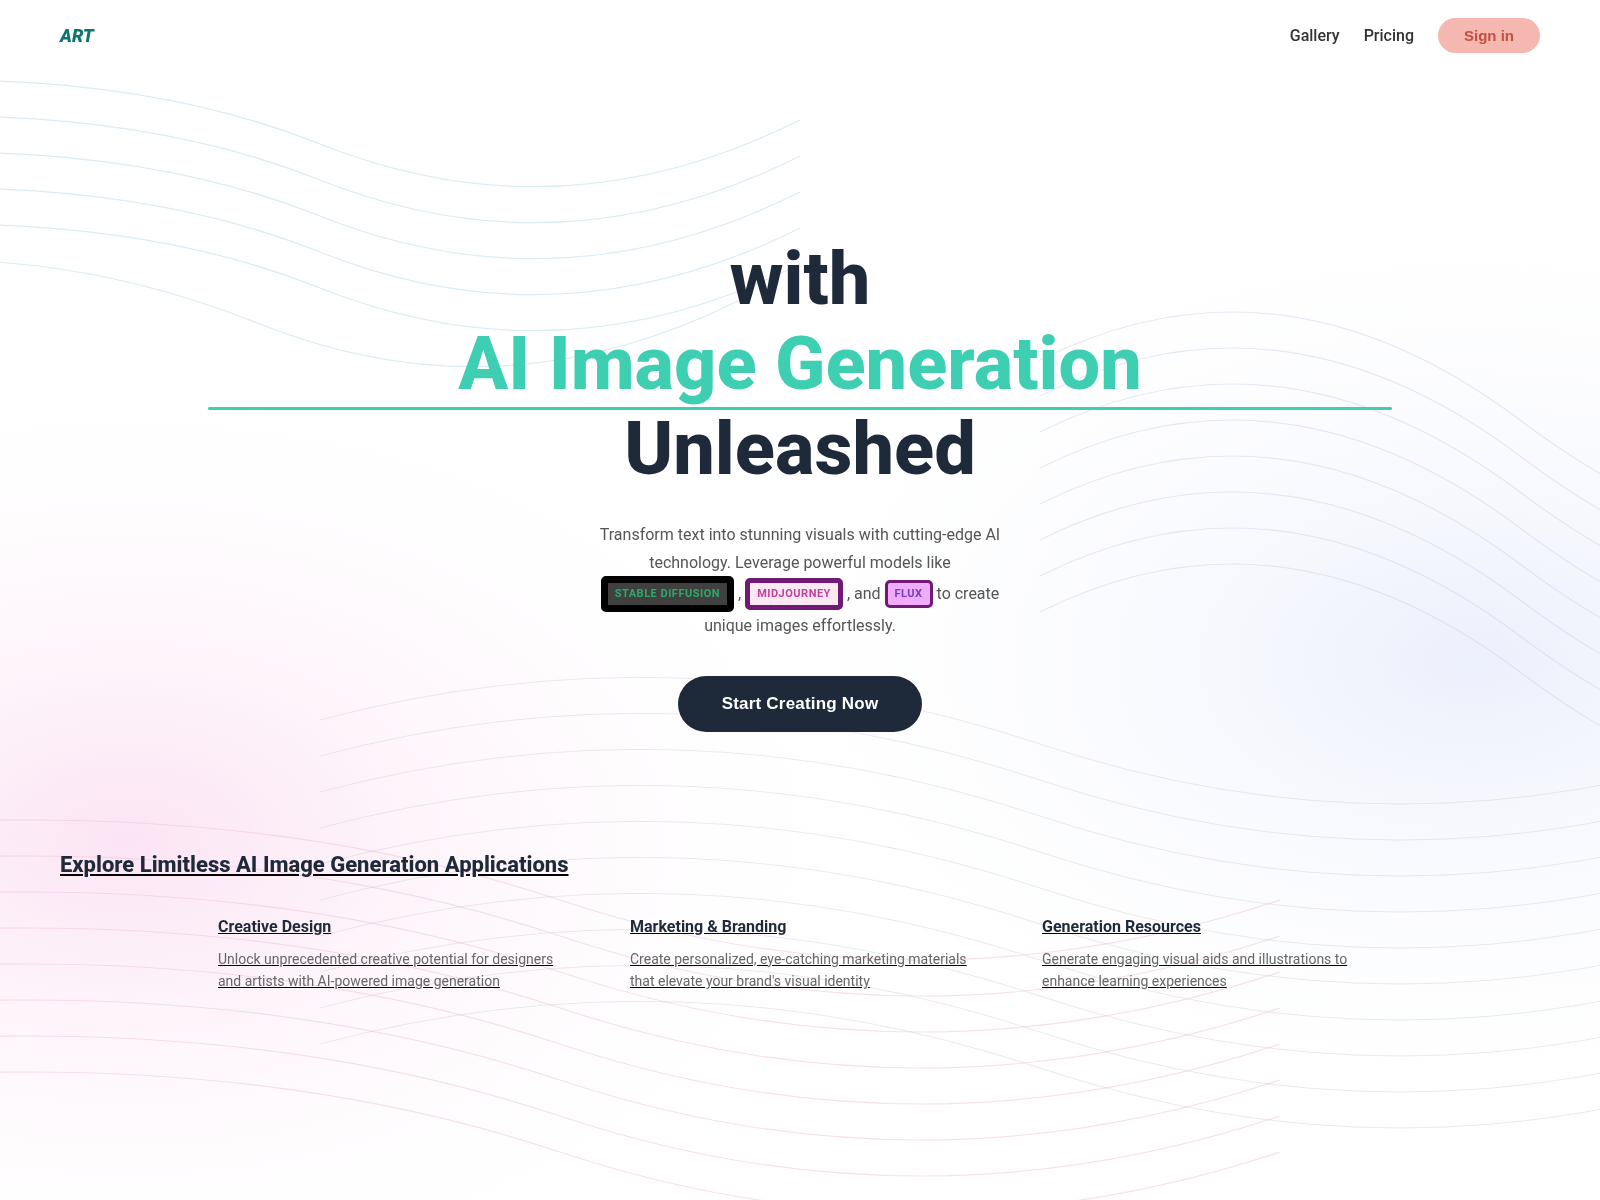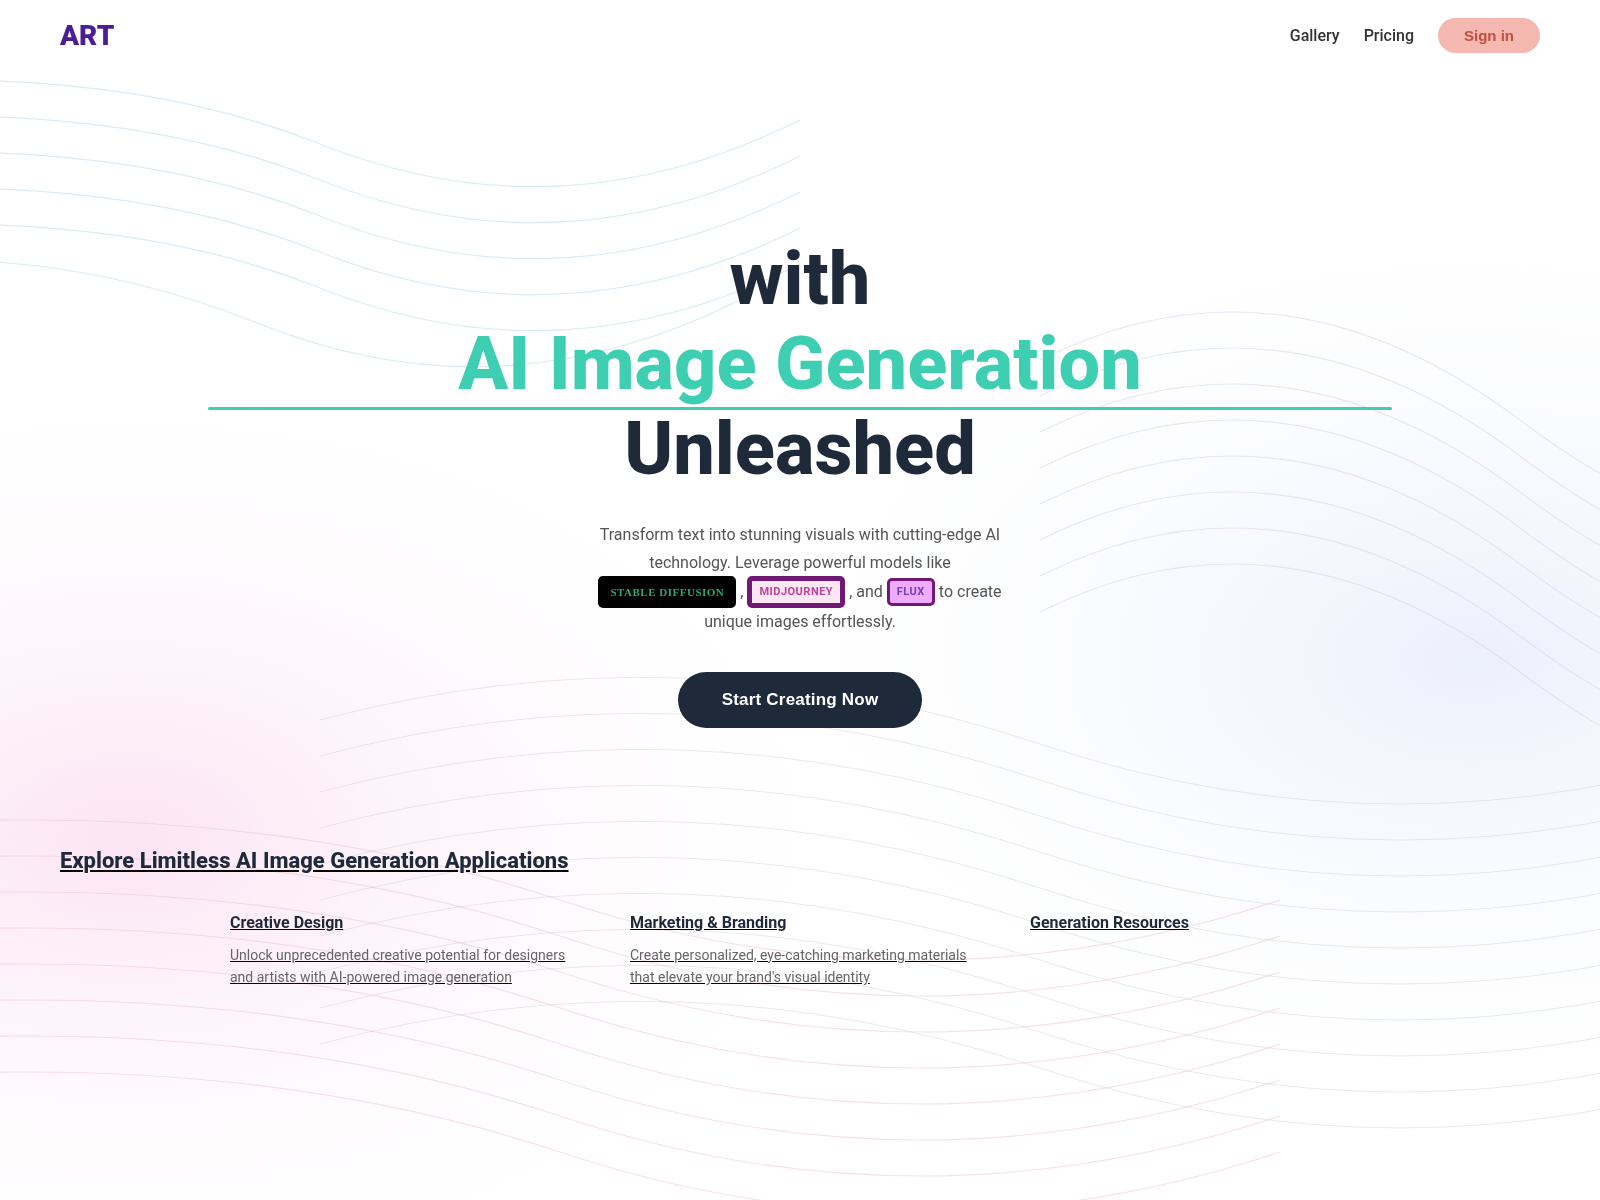--- a/index.html
+++ b/index.html
@@ -96,24 +96,23 @@
       border-radius: 5px;
       padding: 2px 7px;
       font-size: 11px;
       font-weight: 700;
       letter-spacing: 0.5px;
       text-transform: uppercase;
       vertical-align: middle;
     }
 
     .badge-green {
-      background: #000000;
+      background: #404040;
       color: #2ea86b;
-      border: 5px solid #000000;
-      font-family: Liberation Serif, serif;
+      border: 7px solid #000000;
     }
 
     .badge-pink {
       background: #fce8f3;
       color: #c040a0;
       border: 5px solid #701a75;
     }
 
     .badge-purple {
       background: #f0abfc;
@@ -147,21 +146,21 @@
     .section-title {
       font-size: 22px;
       font-weight: 800;
       color: #1e2a3a;
       margin-bottom: 40px;
     }
 
     .cards {
       display: flex;
       justify-content: center;
-      gap: 0;
+      gap: 12px;
     }
 
     .card {
       flex: 1;
       max-width: 400px;
       padding: 0 30px;
     }
 
     .card-title {
       font-size: 16px;
@@ -241,21 +240,21 @@
     <path d="M400,720 Q700,640 1000,740 Q1300,840 1600,740"></path>
     <path d="M400,750 Q700,670 1000,770 Q1300,870 1600,770"></path>
     <path d="M400,780 Q700,700 1000,800 Q1300,900 1600,800"></path>
     <path d="M400,810 Q700,730 1000,830 Q1300,930 1600,830"></path>
     <path d="M400,840 Q700,760 1000,860 Q1300,960 1600,860"></path>
     <path d="M400,870 Q700,790 1000,890 Q1300,990 1600,890"></path>
   </g>
 </svg>
 
 <nav>
-  <div style="font-size:28px;font-weight:900;color:#4c1d95;cursor:pointer;">
+  <div style="font-size:18px;font-weight:900;color:#0f766e;font-style:italic;cursor:pointer;">
     <span>ART</span>
   </div>
   <div class="nav-links">
     <a class="nav-link" href="#">
       <span>Gallery</span>
     </a>
     <a class="nav-link" href="#">
       <span>Pricing</span>
     </a>
     <button class="nav-signin">Sign in</button>
@@ -289,15 +288,16 @@
     <div class="card">
       <div class="card-title">Creative Design</div>
       <div class="card-desc">Unlock unprecedented creative potential for designers and artists with AI-powered image generation</div>
     </div>
     <div class="card">
       <div class="card-title">Marketing &amp; Branding</div>
       <div class="card-desc">Create personalized, eye-catching marketing materials that elevate your brand's visual identity</div>
     </div>
     <div class="card">
       <div class="card-title">Generation Resources</div>
+      <div class="card-desc">Generate engaging visual aids and illustrations to enhance learning experiences</div>
     </div>
   </div>
 </section>
 
 </body></html>

